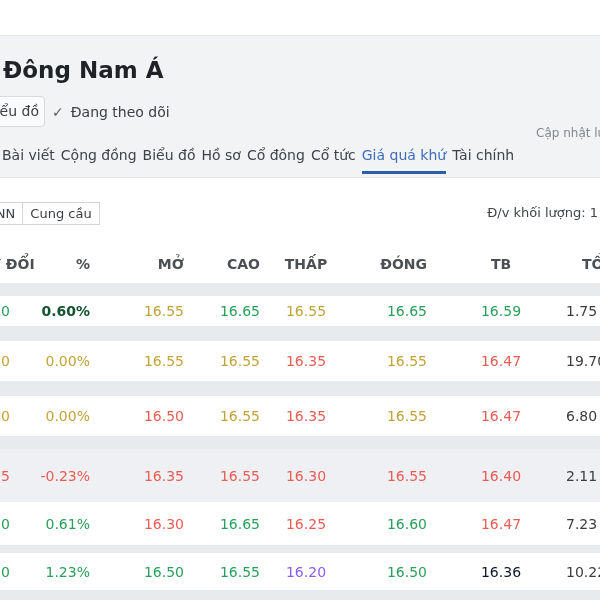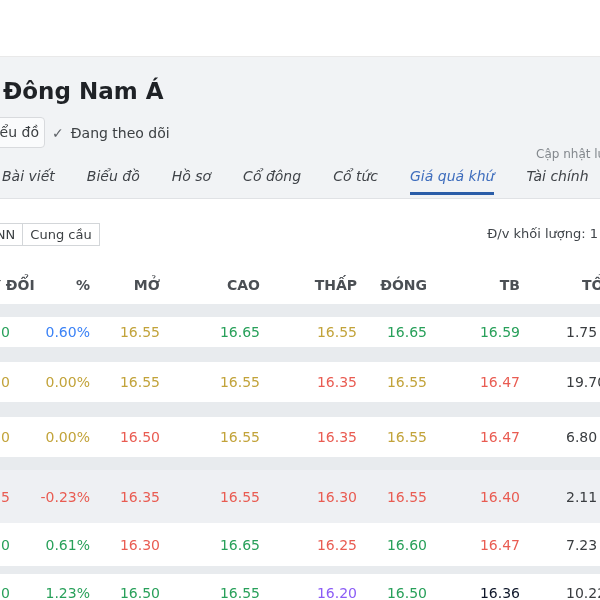--- a/index.html
+++ b/index.html
@@ -2,63 +2,63 @@
 <html><head>
 <meta charset="utf-8">
 <style>
   html,body{margin:0;padding:0;}
   body{
     width:600px;height:600px;position:relative;overflow:hidden;
     background:#ffffff;
     font-family:"DejaVu Sans","Liberation Sans",sans-serif;
     color:#3c4043;
   }
-  .abs{position:absolute;margin-top:21px;}
+  .abs{position:absolute;}
 
   
   .topbar{left:0;top:0;width:600px;height:35px;background:#ffffff;border-bottom:1px solid #e9e9e9;}
 
   
   .header-section{left:0;top:36px;width:600px;height:141px;background:#f1f3f5;border-bottom:1px solid #e0e2e5;}
 
   .page-title{left:3px;top:57px;font-size:23px;font-weight:700;color:#1f2226;white-space:nowrap;}
 
   .chart-btn{left:-50px;top:96px;width:88px;height:29px;border:1px solid #d8dadd;border-radius:4px;background:#fafbfc;
     text-align:right;line-height:29px;font-size:14px;color:#3c4043;padding-right:5px;box-sizing:content-box;}
   .follow{left:52px;top:101px;height:22px;display:flex;align-items:center;gap:7px;cursor:pointer;}
   .follow .chk{font-size:14px;font-weight:700;color:#5f6368;}
   .follow .lbl{font-size:14px;color:#3c4043;white-space:nowrap;}
 
   .updated{left:536px;top:126px;font-size:12px;color:#83888d;white-space:nowrap;}
 
-  .tabs{left:2px;top:147px;display:flex;gap:32px;align-items:flex-end;font-style:italic;}
+  .tabs{left:2px;top:147px;display:flex;gap:6px;align-items:flex-end;}
   .tab{font-size:14px;color:#3f4348;white-space:nowrap;padding-bottom:8px;border-bottom:3px solid transparent;cursor:pointer;}
   .tab.active{color:#3e6dbd;border-bottom-color:#2a5da8;}
 
   .btn{top:202px;height:23px;border:1px solid #d3d6d9;background:#ffffff;box-sizing:border-box;
     display:flex;align-items:center;justify-content:center;font-size:13px;color:#3c4043;cursor:pointer;}
   .nn-btn{left:-12px;width:35px;}
   .sd-btn{left:22px;width:78px;}
   .vol-unit{left:470px;top:205px;width:128px;text-align:right;font-size:13px;color:#3f4449;white-space:nowrap;}
 
   
   .thead{left:0;top:245px;width:600px;height:38px;background:#ffffff;}
   .hcell{font-weight:700;font-size:13px;color:#4b4f54;}
   .trow{left:0;width:600px;background:#ffffff;}
   .trow.hl{background:#eef0f3;}
   .band{left:0;width:600px;background:#e8ebee;}
 
   .cell{position:absolute;top:50%;transform:translateY(-50%);font-size:14px;text-align:right;white-space:nowrap;}
   .c1{left:-40px;width:50px;}
   .c2{left:20px;width:70px;}
-  .c3{left:90px;width:70px;}
+  .c3{left:114px;width:70px;}
   .c4{left:190px;width:70px;}
-  .c5{left:287px;width:70px;}
+  .c5{left:271px;width:70px;text-align:center;}
   .c6{left:357px;width:70px;}
-  .c7{left:450px;width:70px;}
+  .c7{left:466px;width:70px;text-align:center;}
   .c8{left:566px;width:80px;text-align:left;}
   .thead .c8{left:582px;}
 </style>
 </head>
 <body>
 
 <div class="abs topbar"></div>
 
 <div class="abs header-section"></div>
 
@@ -68,20 +68,21 @@
 
 <div class="abs follow">
   <span class="chk">✓</span>
   <span class="lbl">Đang theo dõi</span>
 </div>
 
 <div class="abs updated">Cập nhật lúc</div>
 
 <div class="abs tabs" id="tabs">
     <span class="tab">Bài viết</span>
+    <span class="tab">Cộng đồng</span>
     <span class="tab">Biểu đồ</span>
     <span class="tab">Hồ sơ</span>
     <span class="tab">Cổ đông</span>
     <span class="tab">Cổ tức</span>
     <span class="tab active">Giá quá khứ</span>
     <span class="tab">Tài chính</span>
   </div>
 
 <div class="abs btn nn-btn">NN</div>
 <div class="abs btn sd-btn">Cung cầu</div>
@@ -99,21 +100,21 @@
   </div>
 <div id="table-body">
     <div class="abs band" style="top: 283px; height: 13px;"></div>
     <div class="abs band" style="top: 326px; height: 15px;"></div>
     <div class="abs band" style="top: 381px; height: 15px;"></div>
     <div class="abs band" style="top: 436px; height: 13px;"></div>
     <div class="abs band" style="top: 545px; height: 8px;"></div>
     <div class="abs band" style="top: 590px; height: 10px;"></div>
     <div class="abs trow" style="top: 296px; height: 30px;">
       <span class="cell c1" style="color: rgb(40, 160, 90);">0</span>
-      <span class="cell c2" style="color: #3b82f6;">0.60%</span>
+      <span class="cell c2" style="color: #14532d; font-weight: bold;">0.60%</span>
       <span class="cell c3" style="color: rgb(194, 163, 58);">16.55</span>
       <span class="cell c4" style="color: rgb(40, 160, 90);">16.65</span>
       <span class="cell c5" style="color: rgb(194, 163, 58);">16.55</span>
       <span class="cell c6" style="color: rgb(40, 160, 90);">16.65</span>
       <span class="cell c7" style="color: rgb(40, 160, 90);">16.59</span>
       <span class="cell c8" style="color: rgb(58, 61, 64);">1.75</span>
     </div>
     <div class="abs trow" style="top: 341px; height: 40px;">
       <span class="cell c1" style="color: rgb(194, 163, 58);">0</span>
       <span class="cell c2" style="color: rgb(194, 163, 58);">0.00%</span>

